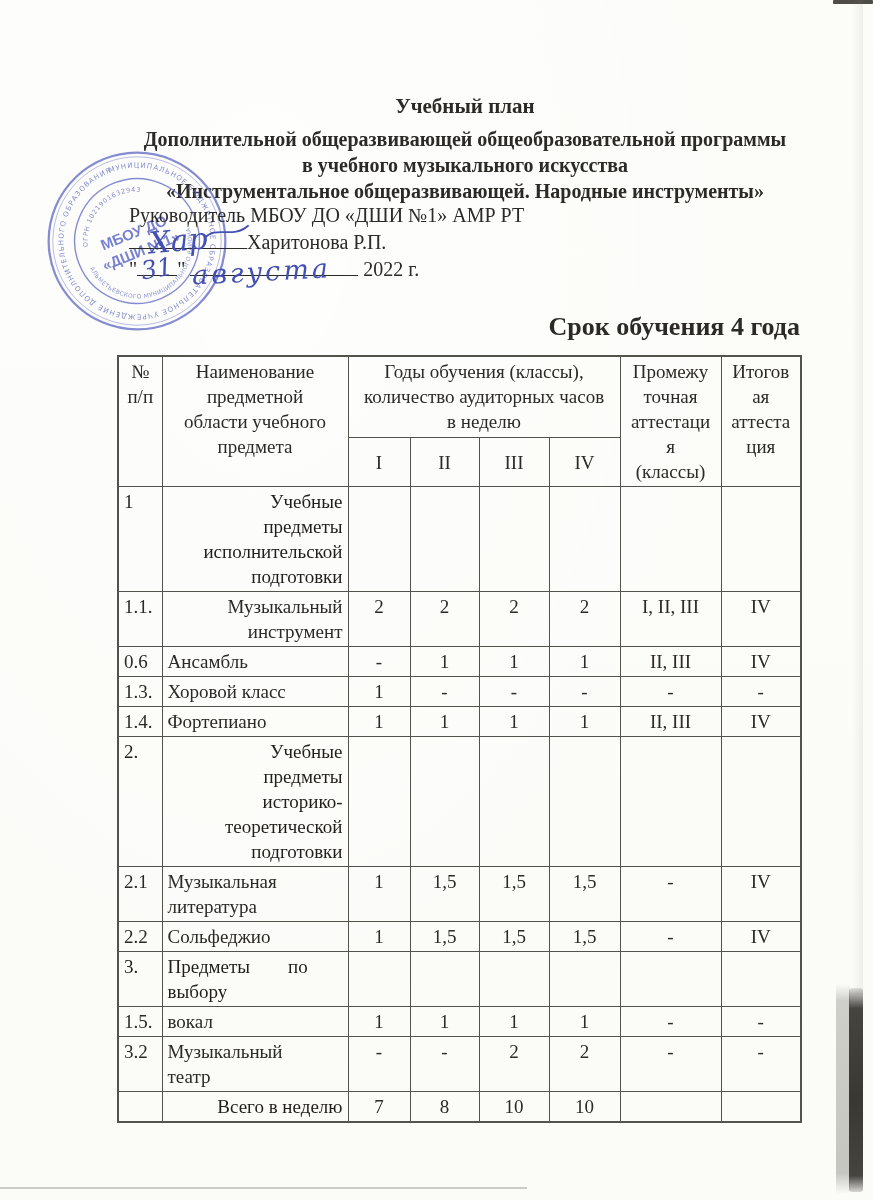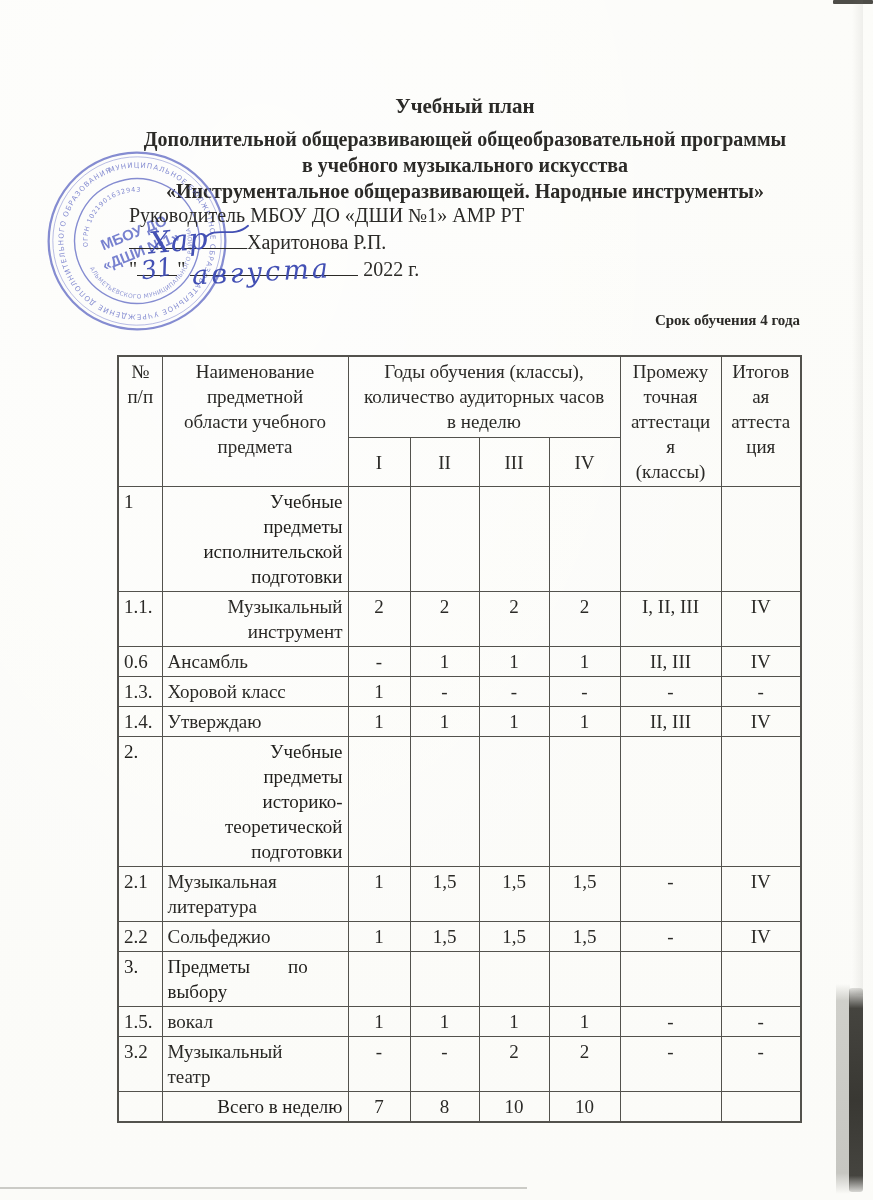--- a/index.html
+++ b/index.html
@@ -33,21 +33,21 @@
   .blank{display:inline-block;border-bottom:1.6px solid #2b2a27;position:relative;vertical-align:baseline;}
   .blank-sig{width:118px;}
   .blank-day{width:40px;}
   .blank-month{width:168px;}
   .hw{position:absolute;color:#4350b4;font-style:italic;font-family:"DejaVu Serif",serif;white-space:nowrap;}
   .hw-sig{left:20px;bottom:-4px;font-size:30px;transform:rotate(-5deg);}
   .hw-sig svg{vertical-align:6px;margin-left:-4px;}
   .hw-day{left:4px;bottom:-7px;font-size:25px;transform:rotate(-9deg);}
   .hw-month{left:2px;bottom:-10px;font-size:27px;letter-spacing:3px;transform:rotate(-3deg);}
   
-  .term-note{position:absolute;top:312px;right:73px;font-size:15px;font-weight:bold;}
+  .term-note{position:absolute;top:312px;right:73px;font-size:26px;font-weight:bold;}
   
   table.plan{position:absolute;left:117px;top:355px;width:683px;border-collapse:collapse;table-layout:fixed;
     font-size:19px;border:2.4px solid #53524d;}
   .plan th,.plan td{border:1.5px solid #53524d;vertical-align:top;padding:2px 5px;line-height:25px;font-weight:normal;}
   .plan th{text-align:center;}
   .plan .subyear{vertical-align:middle;height:44px;}
   .pre{white-space:pre-line;}
   .c-num{text-align:left;padding-left:5px;}
   .c-val{text-align:center;}
   .al-left{text-align:left;}
@@ -195,21 +195,21 @@
           <td class="c-name pre al-left">Хоровой класс</td>
           <td class="c-val">1</td>
           <td class="c-val">-</td>
           <td class="c-val">-</td>
           <td class="c-val">-</td>
           <td class="c-val">-</td>
           <td class="c-val">-</td>
         </tr>
         <tr>
           <td class="c-num">1.4.</td>
-          <td class="c-name pre al-left">Утверждаю</td>
+          <td class="c-name pre al-left">Фортепиано</td>
           <td class="c-val">1</td>
           <td class="c-val">1</td>
           <td class="c-val">1</td>
           <td class="c-val">1</td>
           <td class="c-val">II, III</td>
           <td class="c-val">IV</td>
         </tr>
         <tr>
           <td class="c-num bold">2.</td>
           <td class="c-name pre al-center bold">Учебные

